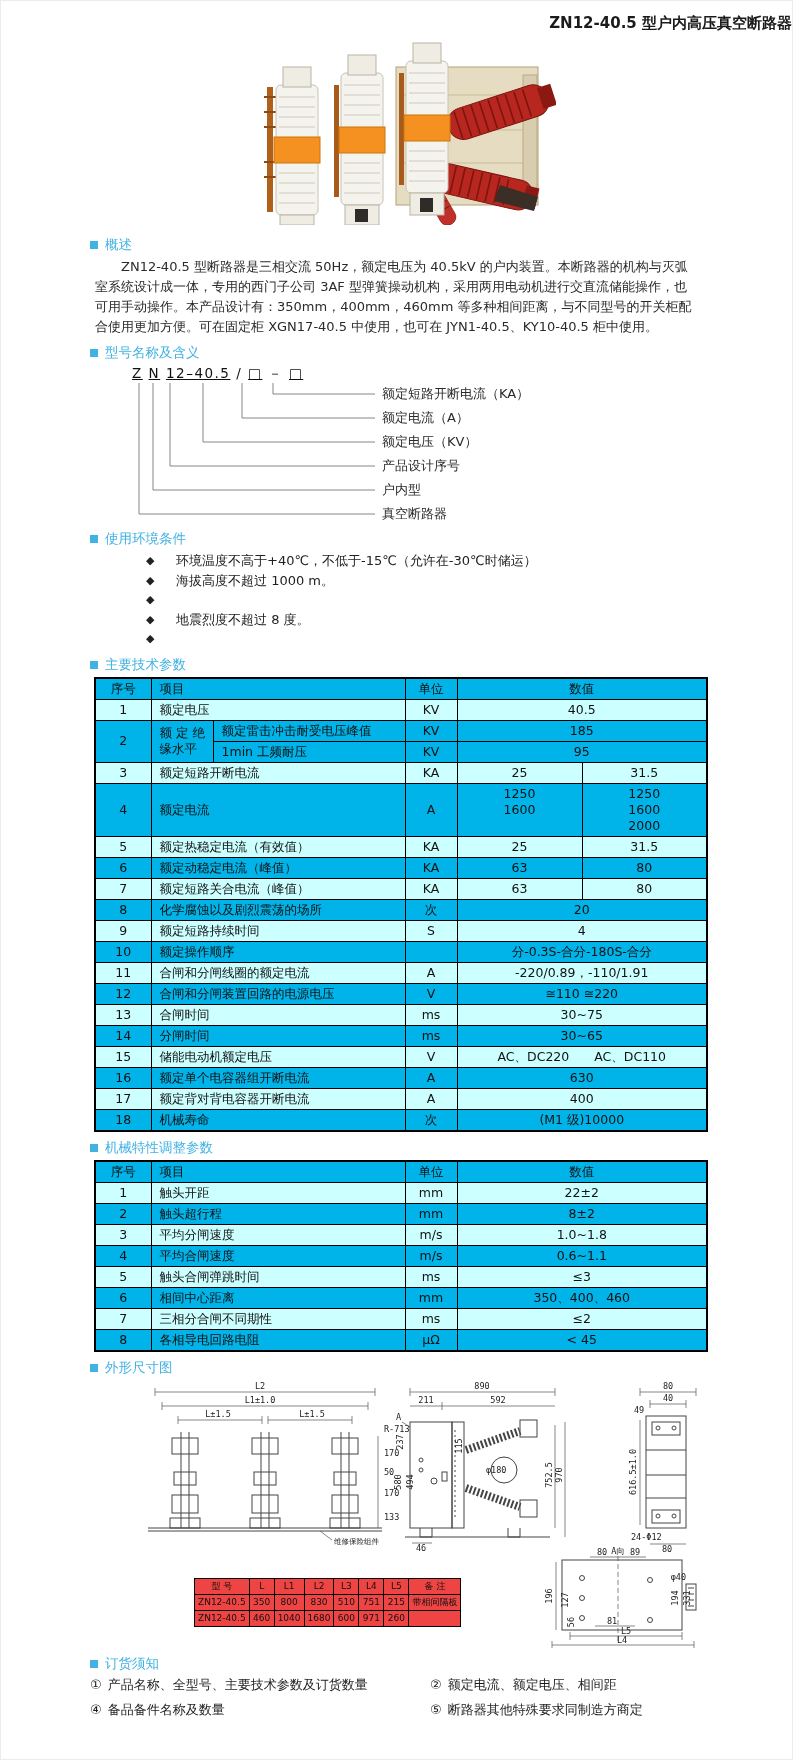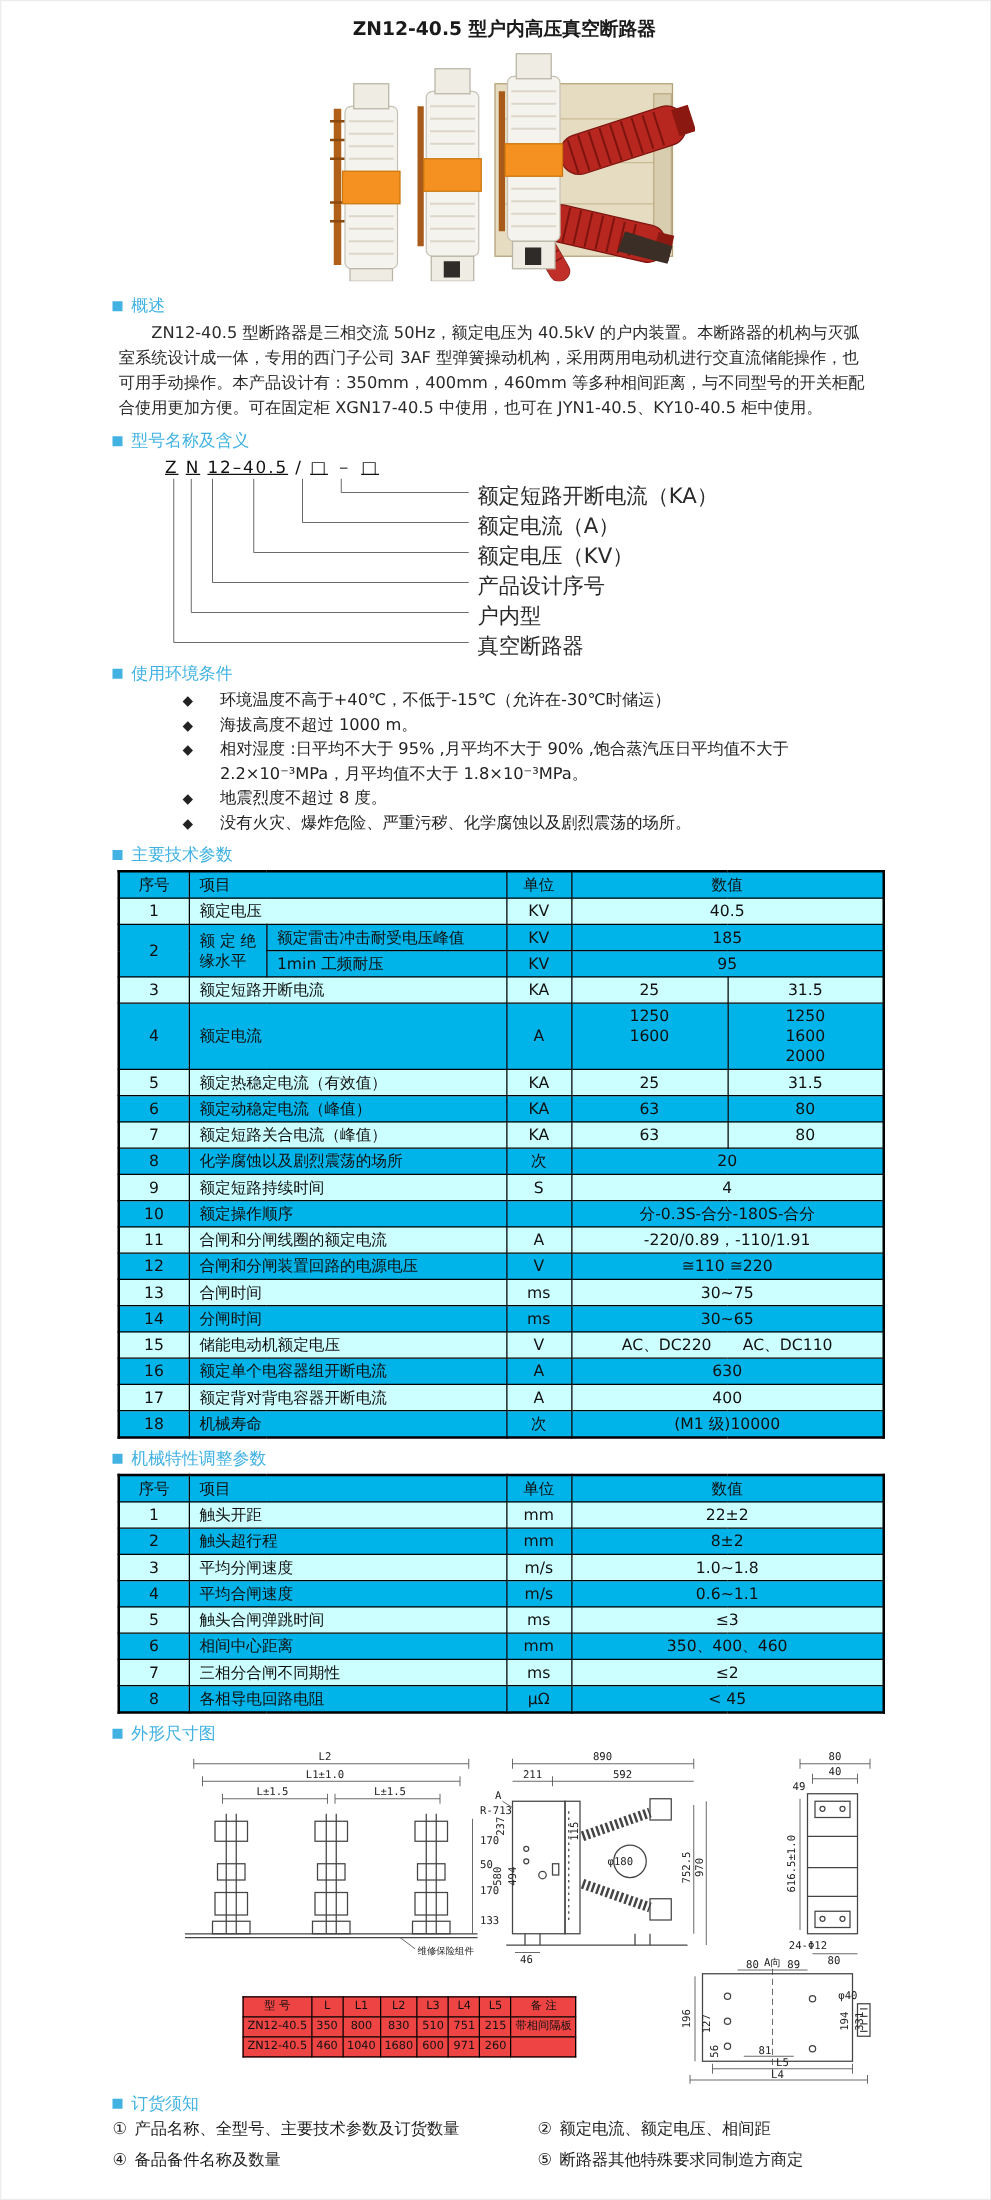--- a/index.html
+++ b/index.html
@@ -3,31 +3,31 @@
 <meta charset="utf-8">
 <style>
   * { box-sizing: border-box; }
   html,body { margin:0; padding:0; }
   body {
     width:793px; height:1760px; background:#fff; overflow:hidden;
     font-family:"DejaVu Sans","Liberation Sans",sans-serif;
     font-size:13px; color:#222; border:1px solid #ececec;
   }
   .content { width:614px; margin-left:89px; }
-  .page-title { text-align:center; font-size:15px; font-weight:bold; color:#1b1b1b; margin:13px 0 2px;padding-left:14px; }
+  .page-title { text-align:right; font-size:15px; font-weight:bold; color:#1b1b1b; margin:13px 0 2px;padding-left:14px; }
   .photo-wrap { text-align:center; height:194px; }
   .sec-heading { display:flex; align-items:center; gap:7px; color:#41b2e2; font-size:13.5px; margin:7px 0 3px; }
   .sec-heading .sq { width:8px; height:8px; background:#41b2e2; flex:none; }
   .para { text-indent:2em; line-height:20px; margin:1px 5px 4px; color:#2a2a2a; }
   
   .model-diagram { position:relative; height:158px; }
   .model-lines { position:absolute; left:0; top:0; }
   .model-code { position:absolute; left:42px; top:0; font-size:13.5px; letter-spacing:1.5px; color:#111; }
   .model-code .u { text-decoration:underline; }
-  .model-label { position:absolute; left:292px; font-size:17px; color:#2a2a2a;text-align:right; }
+  .model-label { position:absolute; left:292px; font-size:13px; color:#2a2a2a;text-align:right; }
   
   .env-list { margin:1px 0 3px; }
   .env-item { display:flex; line-height:19.5px; }
   .env-item .bullet { flex:none; width:30px; margin-left:56px; font-size:11px; }
   .env-item .txt { flex:1; }
   
   table.params { width:614px; border-collapse:collapse; table-layout:fixed; border:2px solid #000; margin:2px 4px 2px; }
   table.params td { border:1px solid #000; padding:2px 3px; text-align:center; line-height:16px; font-size:12.5px; color:#111; }
   table.params td.left { text-align:left; padding-left:8px; }
   table.params td.top { vertical-align:top; }
@@ -153,29 +153,27 @@
     <div class="env-item">
       <span class="bullet">◆</span>
       <span class="txt">环境温度不高于+40℃，不低于-15℃（允许在-30℃时储运）</span>
     </div>
     <div class="env-item">
       <span class="bullet">◆</span>
       <span class="txt">海拔高度不超过 1000 m。</span>
     </div>
     <div class="env-item">
       <span class="bullet">◆</span>
-      <span class="txt">相对湿度 :日平均不大于 95% ,月平均不大于 90% ,饱合蒸汽压日平均值不大于 2.2×10⁻³MPa，月平均值不大于 1.8×10⁻³MPa。</span>
     </div>
     <div class="env-item">
       <span class="bullet">◆</span>
       <span class="txt">地震烈度不超过 8 度。</span>
     </div>
     <div class="env-item">
       <span class="bullet">◆</span>
-      <span class="txt">没有火灾、爆炸危险、严重污秽、化学腐蚀以及剧烈震荡的场所。</span>
     </div>
   </div>
 
   <div class="sec-heading">
     <span class="sq"></span>
     <span>主要技术参数</span>
   </div>
   <table class="params">
     <colgroup>
         <col style="width:56px">

